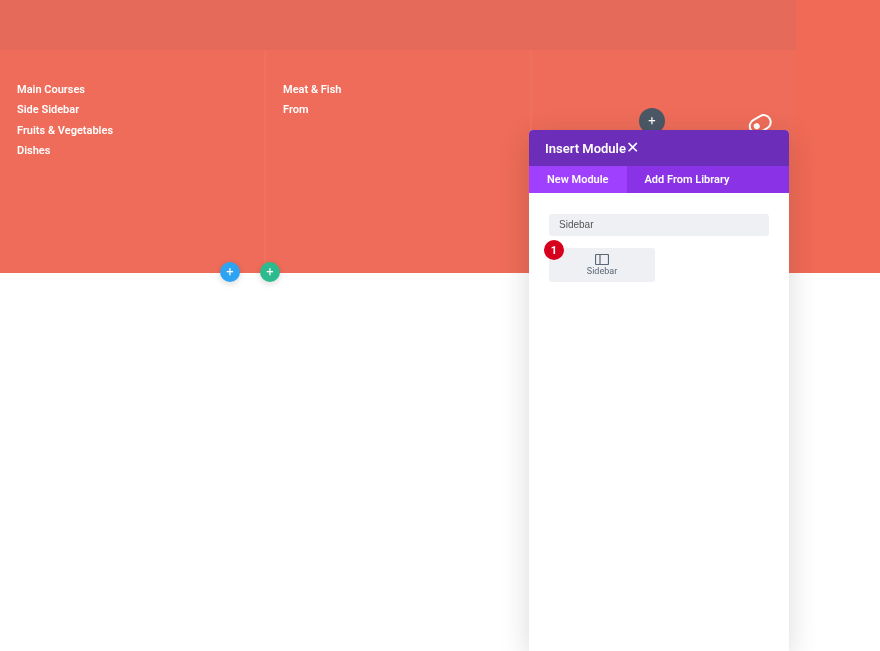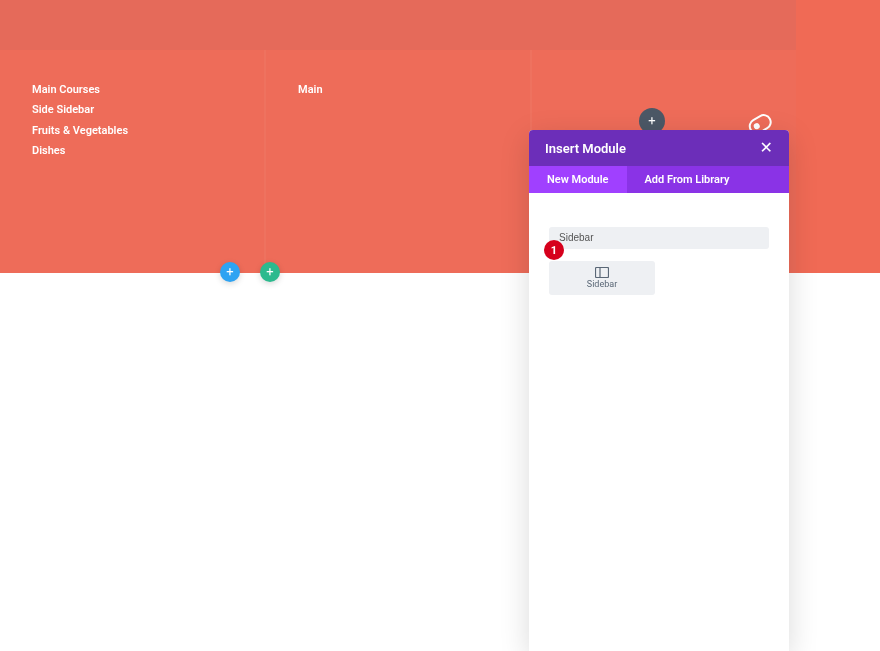--- a/index.html
+++ b/index.html
@@ -39,21 +39,21 @@
       left: 0;
       width: 796px;
       height: 223px;
       display: flex;
       background: #ee6c59;
     }
 
     .column {
       position: relative;
       flex: 1;
-      padding: 30px 32px;
+      padding: 30px 17px;
     }
     .column + .column {
       border-left: 2px solid #f07c6a60;
     }
 
     .menu-list {
       list-style: none;
     }
     .menu-list li {
       color: #fff;
@@ -115,21 +115,20 @@
       border-radius: 4px;
       box-shadow: 0 8px 30px rgba(0,0,0,0.15);
       display: flex;
       flex-direction: column;
     }
     .modal-header {
       background: #6c2eb9;
       height: 36px;
       display: flex;
       align-items: center;
-      justify-content: space-between;
       padding: 0 16px;
       border-radius: 4px 4px 0 0;
     }
     .modal-title {
       color: #fff;
       font-size: 13px;
       font-weight: 600;
     }
     .modal-close {
       color: #fff;
@@ -153,21 +152,20 @@
       cursor: pointer;
     }
     .modal-tab.active {
       background: #a040ff;
     }
 
     .modal-body {
       flex: 1;
       padding: 20px 20px;
       background: #fff;
-      margin-top: 13px;
     }
 
     .search-input {
       width: 100%;
       height: 22px;
       background: #eef0f3;
       border: none;
       border-radius: 3px;
       padding: 0 10px;
       font-size: 10px;
@@ -226,21 +224,22 @@
   <div class="column">
     <ul class="menu-list">
       <li>Main Courses</li>
       <li>Side Sidebar</li>
       <li>Fruits &amp; Vegetables</li>
       <li>Dishes</li>
     </ul>
   </div>
   <div class="column">
     <ul class="menu-list">
-      <li>Main</li>
+      <li>Meat &amp; Fish</li>
+      <li>From</li>
     </ul>
   </div>
   <div class="column"></div>
 </div>
 
 <div class="add-btn add-btn-blue">+</div>
 <div class="add-btn add-btn-green">+</div>
 <div class="add-btn-dark">+</div>
 
 <div class="tag-icon">

